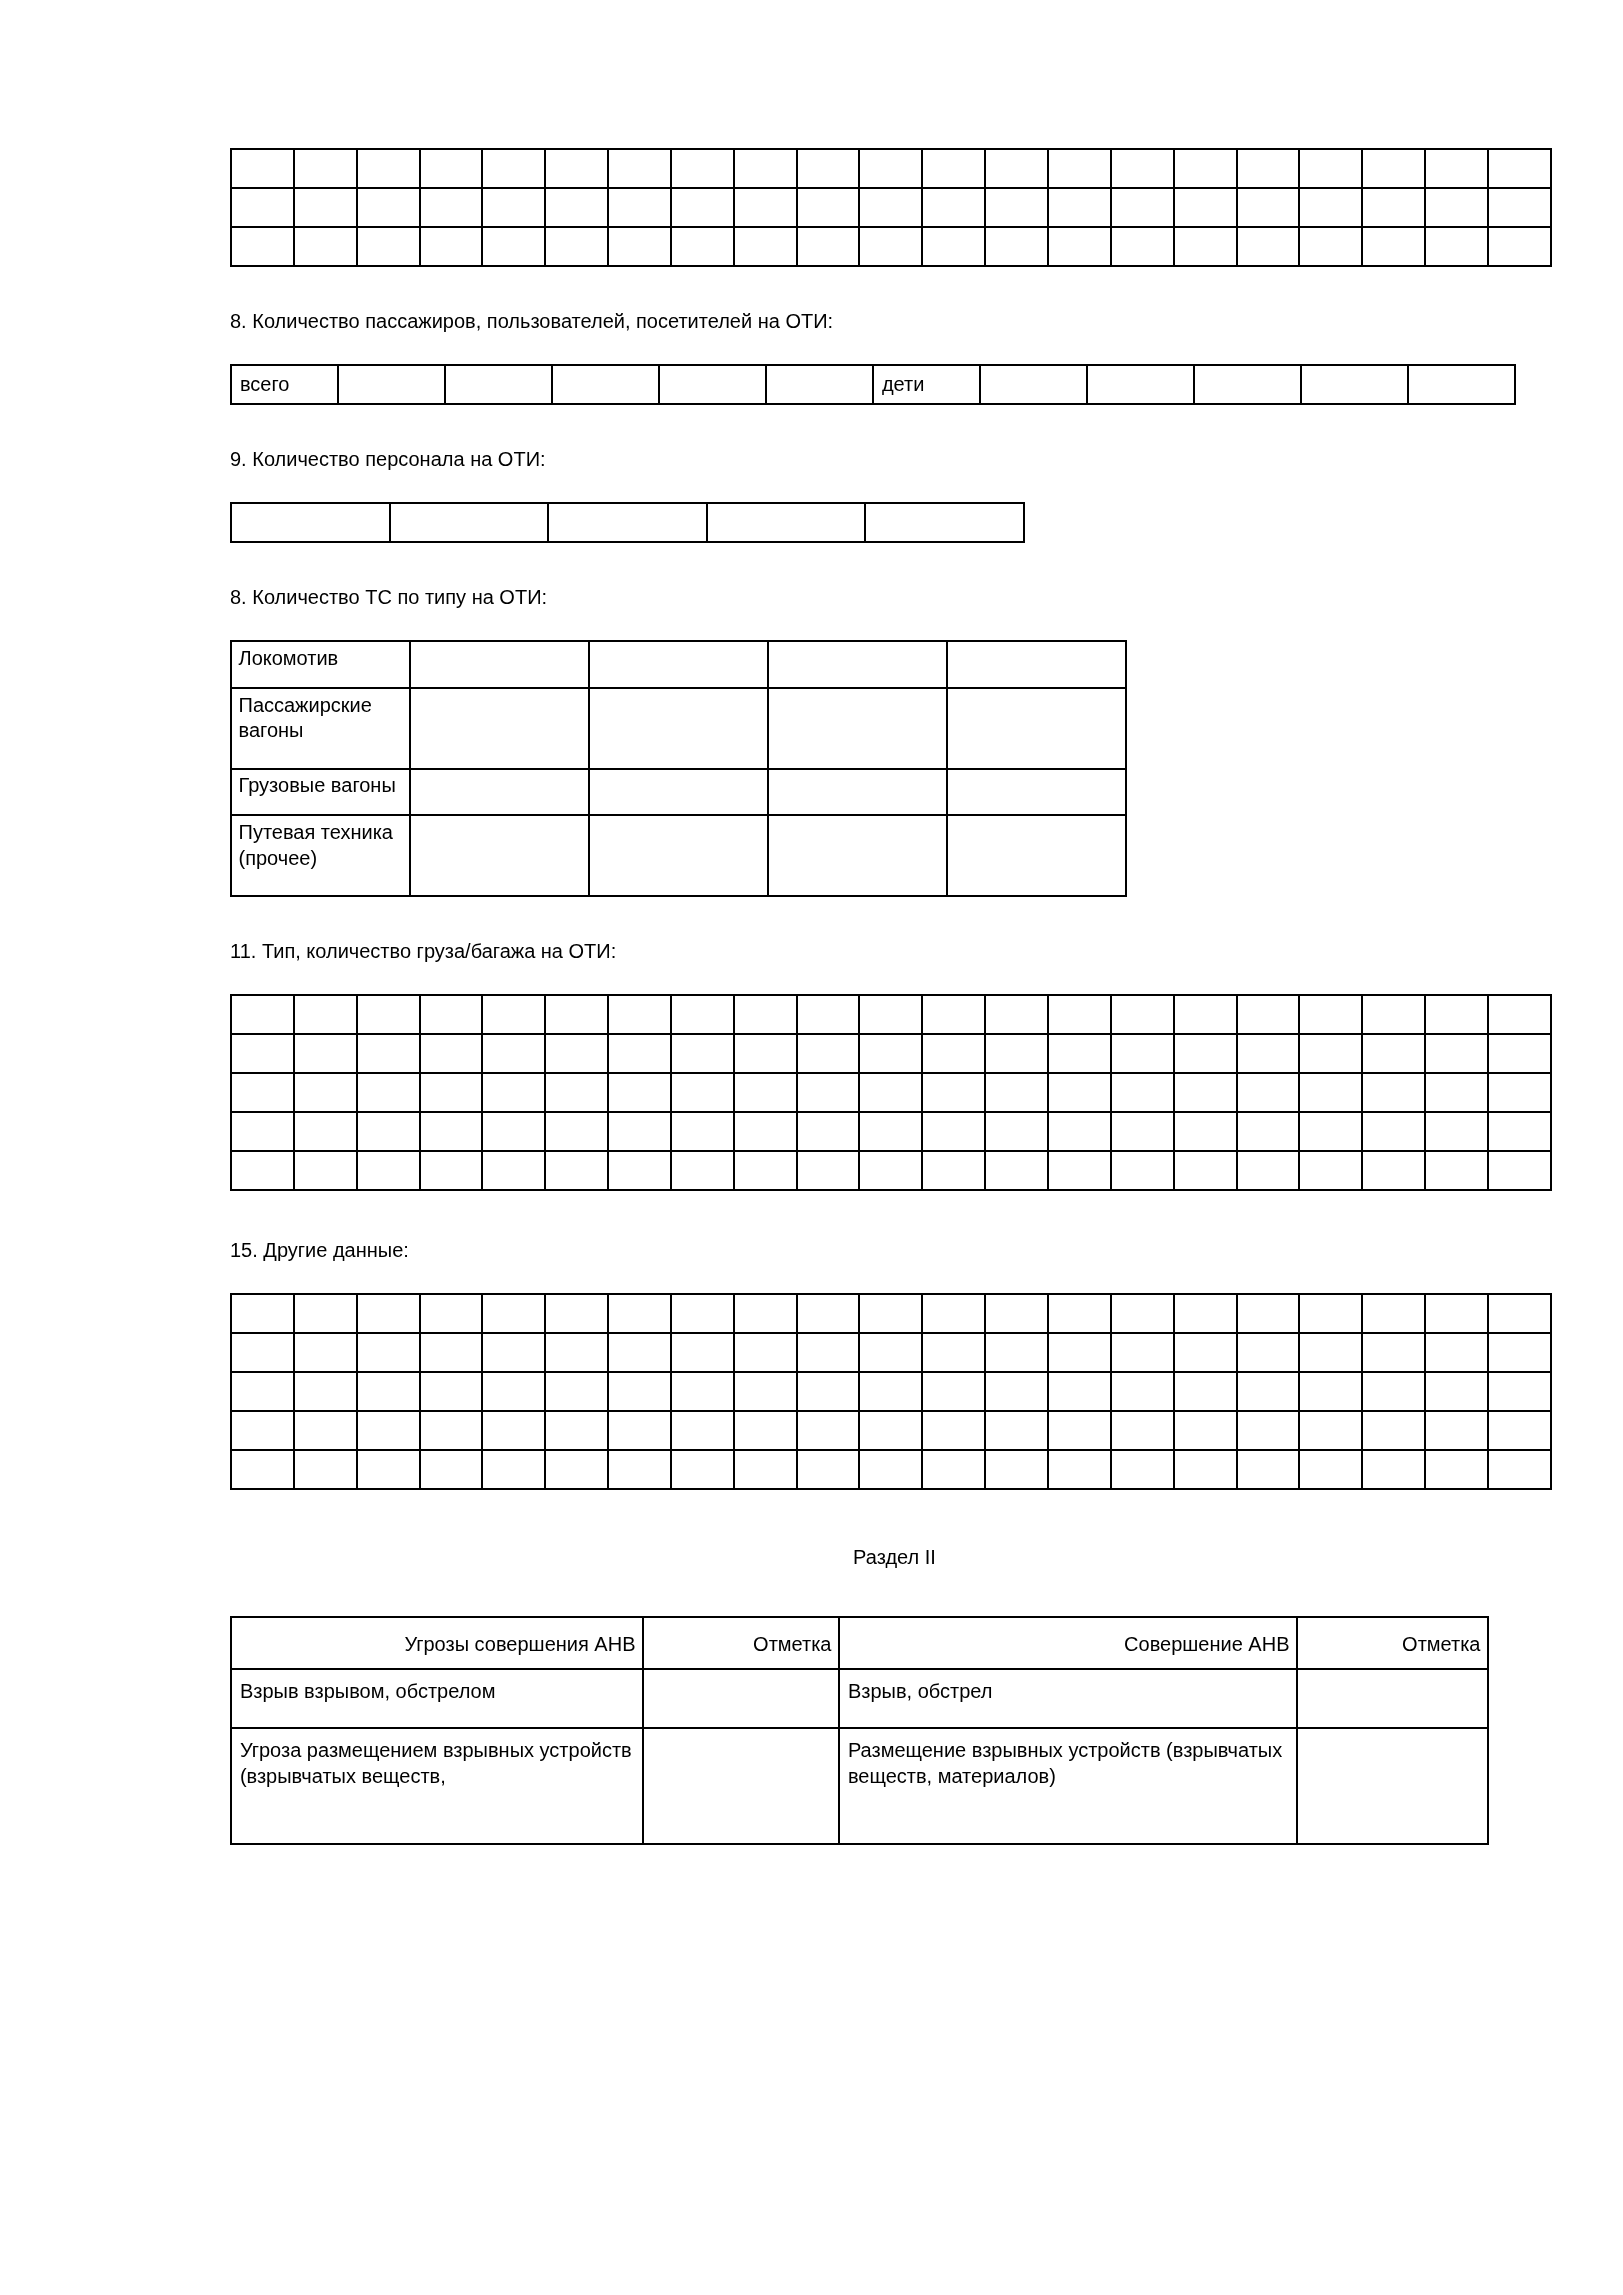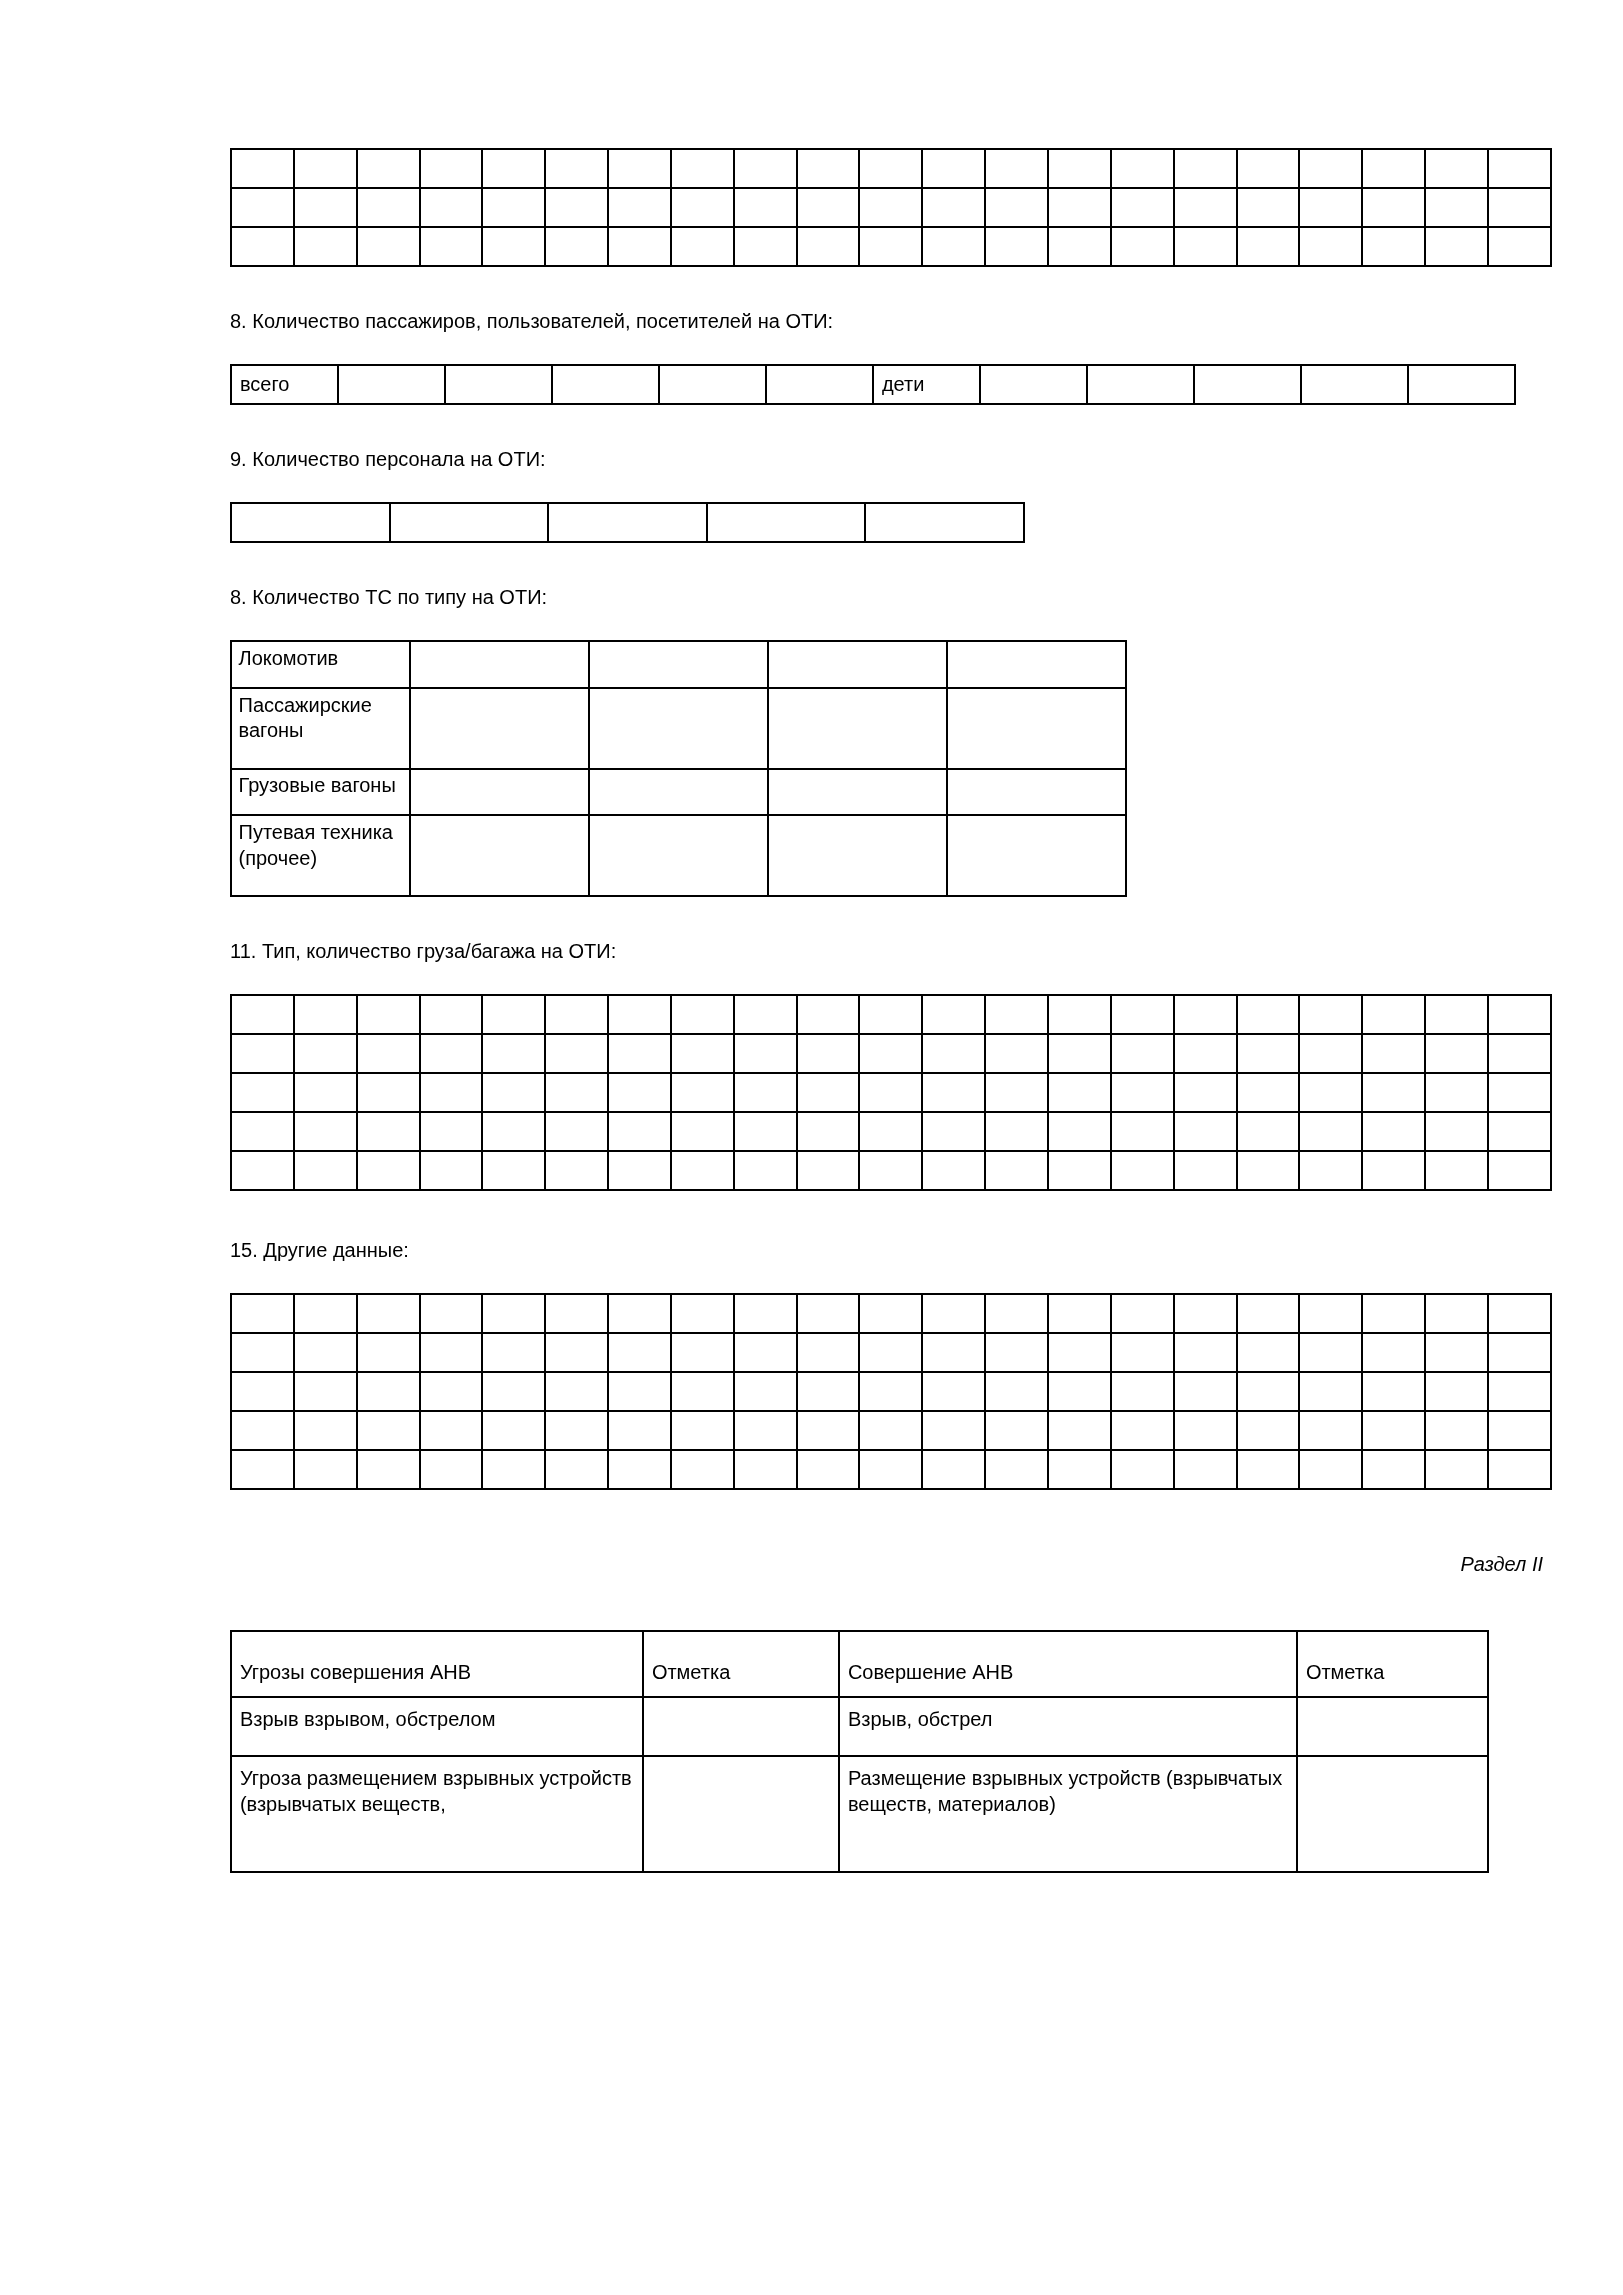--- a/index.html
+++ b/index.html
@@ -80,44 +80,43 @@
     vertical-align: top;
     text-align: left;
   }
   .grid-10 tr.tall td { height: 71px; }
 
   
   .grid-big { width: 1322px; }
   .grid-big td { height: 27.5px; }
 
   .section-title {
-    text-align: right;
+    text-align: center;
     font-size: 20px;
-    margin: 16px;
+    margin: 9px;
     padding: 0;
-    font-style: italic;
   }
 
   
   .tbl2 {
     border-collapse: collapse;
     table-layout: fixed;
     width: 1258px;
     margin-top: 0;
   }
   .tbl2 td {
     border: 2px solid #000000;
     font-size: 20px;
     line-height: 1.3;
     padding: 7.9px 6.5px 7.9px 7.9px;
     vertical-align: top;
   }
   .tbl2 td.head {
-    text-align: left;
-    padding-top: 27px;
+    text-align: right;
+    padding-top: 13px;
     padding-bottom: 10.5px;
     border-radius: 15px;
   }
   .tbl2 td.mark { }
   .tbl2 tr.r1 td { height: 42px; }
   .tbl2 tr.r2 td { height: 68px; }
   .tbl2 tr.r3 td { height: 98px; }
 </style>
 </head>
 <body>

